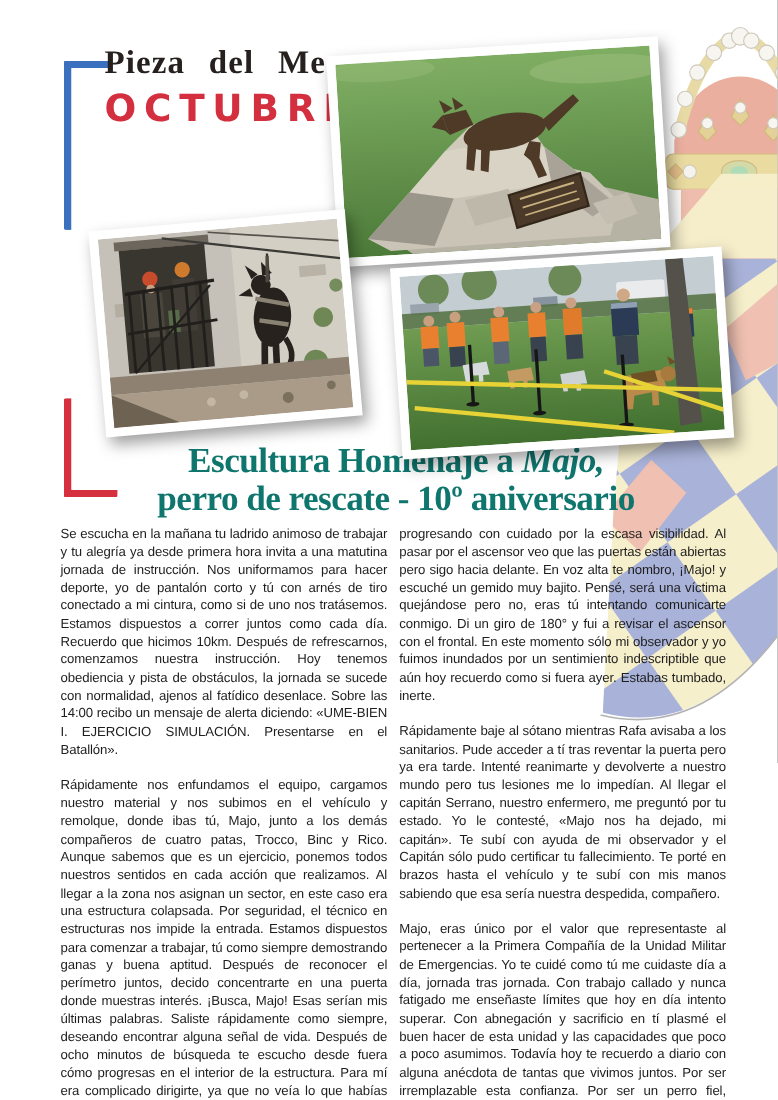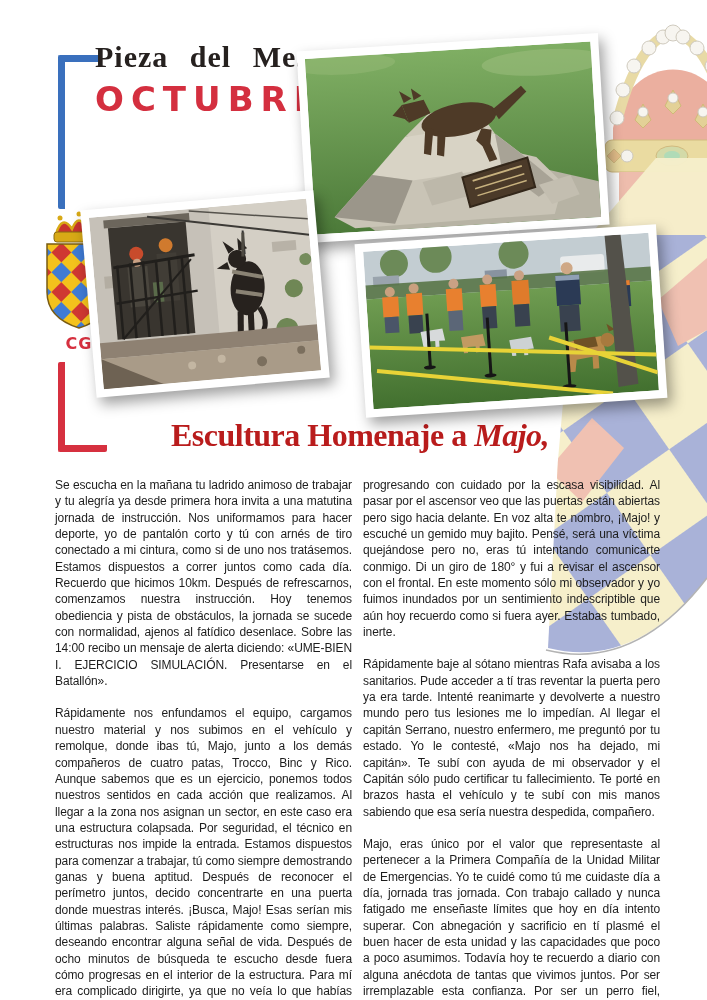--- a/index.html
+++ b/index.html
@@ -44,22 +44,22 @@
   .photo{
     position:absolute;background:#fff;padding:8px;
     box-shadow:4px 7px 14px rgba(0,0,0,.38);
   }
   .photo svg{display:block;}
   .photo-1{left:302px;top:42px;transform:rotate(-3.5deg);z-index:3;}
   .photo-2{left:88px;top:200px;transform:rotate(-5deg);z-index:5;}
   .photo-3{left:360px;top:234px;transform:rotate(-3.8deg);z-index:4;}
   
   .title{
-    position:absolute;left:40px;top:418px;width:640px;z-index:2;text-align:center;
-    font-family:"Liberation Serif",serif;font-weight:bold;color:#b91c1c;
+    position:absolute;left:40px;top:401px;width:640px;z-index:2;text-align:center;
+    font-family:"Liberation Serif",serif;font-weight:bold;color:#0f766e;
     font-size:32px;line-height:35px;letter-spacing:-0.5px;margin:0;
   }
   .title .it{font-style:italic;}
   
   .cols{
     position:absolute;left:55px;top:477px;width:605px;z-index:2;
     display:flex;gap:11px;
   }
   .col{width:297px;}
   .col p{
@@ -126,38 +126,20 @@
       <path d="M238,300 L287,258 L287,330 L258,346 Z" fill="#f0c1b2"></path>
     </g>
 
     <path d="M287,578 Q215,672 126,650" stroke="#b3b3b3" stroke-width="1.5" fill="none"></path>
   </svg>
 
   <div class="bracket-blue"></div>
   <div class="kicker">Pieza del Mes</div>
   <div class="month">OCTUBRE</div>
 
-  <div class="emblem">
-    <svg width="78" height="122" viewBox="0 0 78 122" xmlns="http://www.w3.org/2000/svg">
-      <defs>
-        <pattern id="chk2" width="28" height="28" patternUnits="userSpaceOnUse" patternTransform="rotate(45 39 70)">
-          <rect width="28" height="28" fill="#f3c21c"></rect>
-          <rect x="0" y="0" width="14" height="14" fill="#cf3832"></rect>
-          <rect x="14" y="14" width="14" height="14" fill="#3f7bd4"></rect>
-        </pattern>
-      </defs>
-      <path d="M16,24 Q22,4 32,19 Q39,2 46,19 Q56,4 62,24 Z" fill="#c8342e" stroke="#d8a916" stroke-width="2.5"></path>
-      <rect x="14" y="22" width="50" height="10" rx="3" fill="#d8a916" stroke="#8a6a10" stroke-width="1"></rect>
-      <circle cx="20" cy="8" r="2.5" fill="#d8a916"></circle>
-        <circle cx="39" cy="4" r="2.5" fill="#d8a916"></circle>
-        <circle cx="58" cy="8" r="2.5" fill="#d8a916"></circle>
-      <path d="M7,34 h64 v48 q0,26 -32,36 q-32,-10 -32,-36 Z" fill="url(#chk2)" stroke="#7a5c12" stroke-width="1.5"></path>
-    </svg>
-    <div class="cg-label">CG</div>
-  </div>
   <div class="bracket-red"></div>
 
   <div class="photo photo-1">
     <svg width="286" height="176" viewBox="0 0 286 176" xmlns="http://www.w3.org/2000/svg">
       <defs>
         <linearGradient id="g1" x1="0" y1="0" x2="0" y2="1">
           <stop offset="0" stop-color="#7fae63"></stop>
             <stop offset="1" stop-color="#4c7a39"></stop>
         </linearGradient>
       </defs>
@@ -314,20 +296,21 @@
       <g stroke="#e8d337" stroke-width="4">
         <path d="M0,96 L286,122"></path>
         <path d="M6,120 L240,158"></path>
         <path d="M180,98 L286,140"></path>
       </g>
     </svg>
   </div>
 
   <h1 class="title">
     <span><span>Escultura Homenaje a </span><span class="it">Majo,</span></span><br>
+    <span>perro de rescate - 10º aniversario</span>
   </h1>
 
   <div class="cols">
     <div class="col">
       <p>Se escucha en la mañana tu ladrido animoso de trabajar y tu alegría ya desde primera hora invita a una matutina jornada de instrucción. Nos uniformamos para hacer deporte, yo de pantalón corto y tú con arnés de tiro conectado a mi cintura, como si de uno nos tratásemos. Estamos dispuestos a correr juntos como cada día. Recuerdo que hicimos 10km. Después de refrescarnos, comenzamos nuestra instrucción. Hoy tenemos obediencia y pista de obstáculos, la jornada se sucede con normalidad, ajenos al fatídico desenlace. Sobre las 14:00 recibo un mensaje de alerta diciendo: «UME-BIEN I. EJERCICIO SIMULACIÓN. Presentarse en el Batallón».</p>
       <p>Rápidamente nos enfundamos el equipo, cargamos nuestro material y nos subimos en el vehículo y remolque, donde ibas tú, Majo, junto a los demás compañeros de cuatro patas, Trocco, Binc y Rico. Aunque sabemos que es un ejercicio, ponemos todos nuestros sentidos en cada acción que realizamos. Al llegar a la zona nos asignan un sector, en este caso era una estructura colapsada. Por seguridad, el técnico en estructuras nos impide la entrada. Estamos dispuestos para comenzar a trabajar, tú como siempre demostrando ganas y buena aptitud. Después de reconocer el perímetro juntos, decido concentrarte en una puerta donde muestras interés. ¡Busca, Majo! Esas serían mis últimas palabras. Saliste rápidamente como siempre, deseando encontrar alguna señal de vida. Después de ocho minutos de búsqueda te escucho desde fuera cómo progresas en el interior de la estructura. Para mí era complicado dirigirte, ya que no veía lo que habías registrado. Hubo unos minutos que dejé de oírte, parecía raro porque no viniste a mi llamada. Repetí tu nombre varias veces pero seguía sin oírte ni verte. Me dirigí al técnico en estructuras y a mi observador y decido entrar. En este momento soy consciente de que algo no iba bien. Mi observador, Rafa, me sigue en la distancia revisando y</p>
     </div>
     <div class="col">
       <p>progresando con cuidado por la escasa visibilidad. Al pasar por el ascensor veo que las puertas están abiertas pero sigo hacia delante. En voz alta te nombro, ¡Majo! y escuché un gemido muy bajito. Pensé, será una víctima quejándose pero no, eras tú intentando comunicarte conmigo. Di un giro de 180° y fui a revisar el ascensor con el frontal. En este momento sólo mi observador y yo fuimos inundados por un sentimiento indescriptible que aún hoy recuerdo como si fuera ayer. Estabas tumbado, inerte.</p>
       <p>Rápidamente baje al sótano mientras Rafa avisaba a los sanitarios. Pude acceder a tí tras reventar la puerta pero ya era tarde. Intenté reanimarte y devolverte a nuestro mundo pero tus lesiones me lo impedían. Al llegar el capitán Serrano, nuestro enfermero, me preguntó por tu estado. Yo le contesté, «Majo nos ha dejado, mi capitán». Te subí con ayuda de mi observador y el Capitán sólo pudo certificar tu fallecimiento. Te porté en brazos hasta el vehículo y te subí con mis manos sabiendo que esa sería nuestra despedida, compañero.</p>

